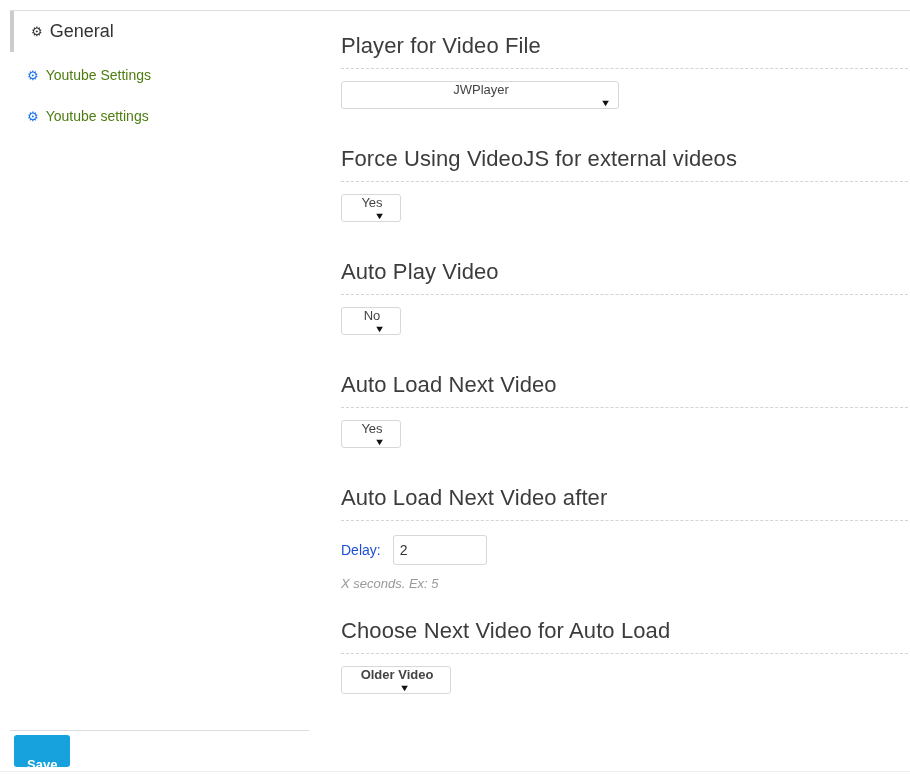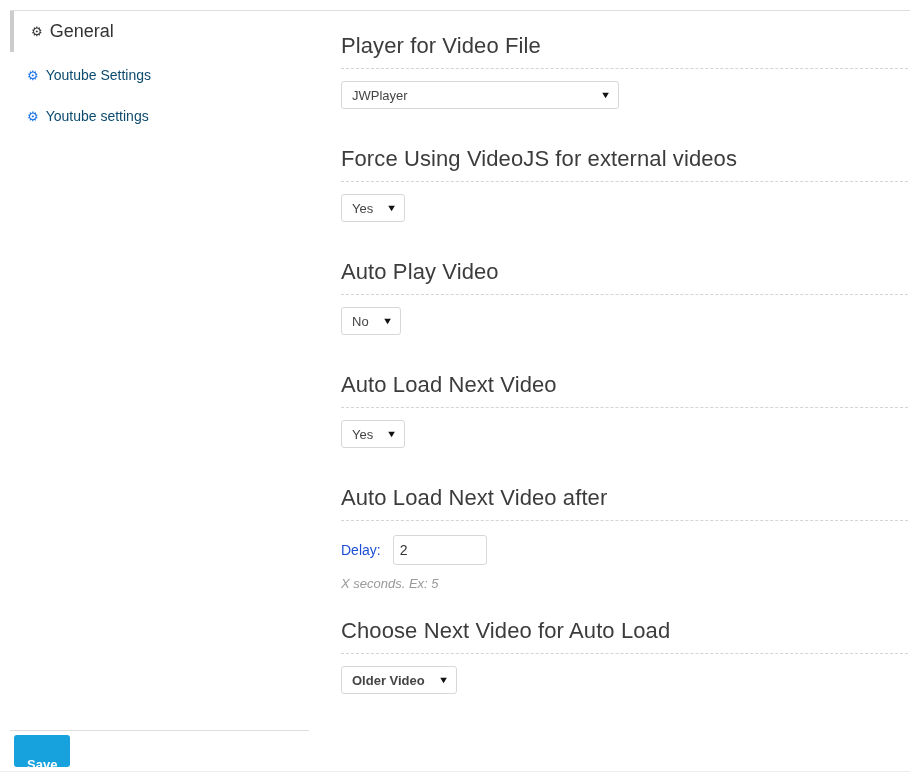--- a/index.html
+++ b/index.html
@@ -64,21 +64,21 @@
     white-space: nowrap;
   }
   .side-link .gear {
     color: #1a73e8;
     font-size: 13px;
     margin-right: 7px;
     line-height: 1;
   }
   .side-link .side-label {
     font-size: 14px;
-    color: #0c4a6e;
+    color: #4d7c0f;
   }
   .side-link-0 { top: 15px; }
   .side-link-1 { top: 56px; }
 
   
   .content {
     position: absolute;
     left: 309px;
     top: 11px;
     width: 592px;
@@ -112,20 +112,21 @@
     justify-content: space-between;
     height: 28px;
     background: #ffffff;
     border: 1px solid #d8d8d8;
     border-radius: 3px;
     padding: 0 8px 0 10px;
     font-size: 13px;
     color: #444444;
     cursor: pointer;
     user-select: none;
+    flex-direction: column;
   }
   .sel .sel-value { white-space: nowrap; }
   .sel .caret {
     margin-left: 14px;
     font-size: 9px;
     color: #111111;
     line-height: 1;
     transform: scaleX(1.25);
   }
   .sel-wide { width: 278px; }

